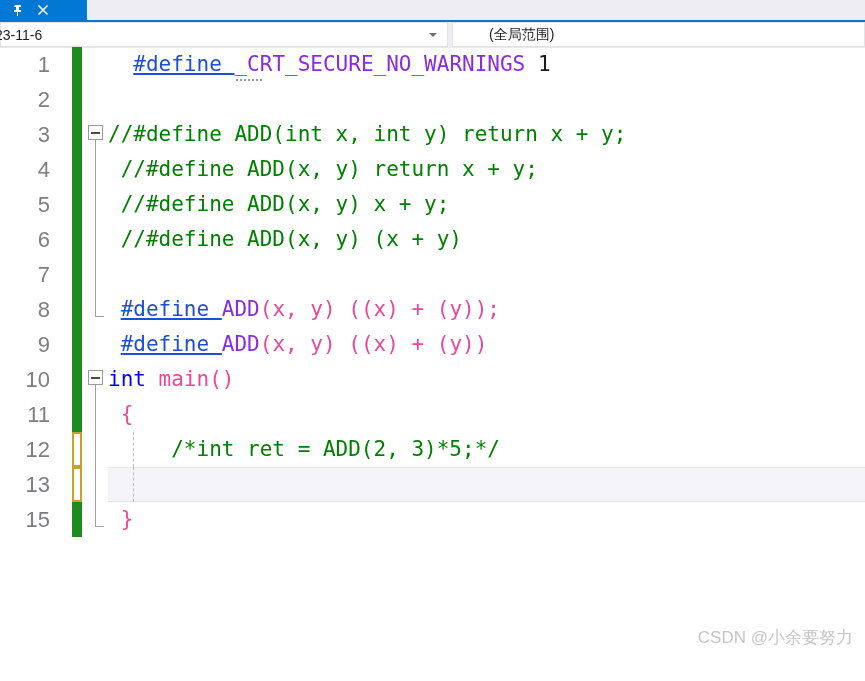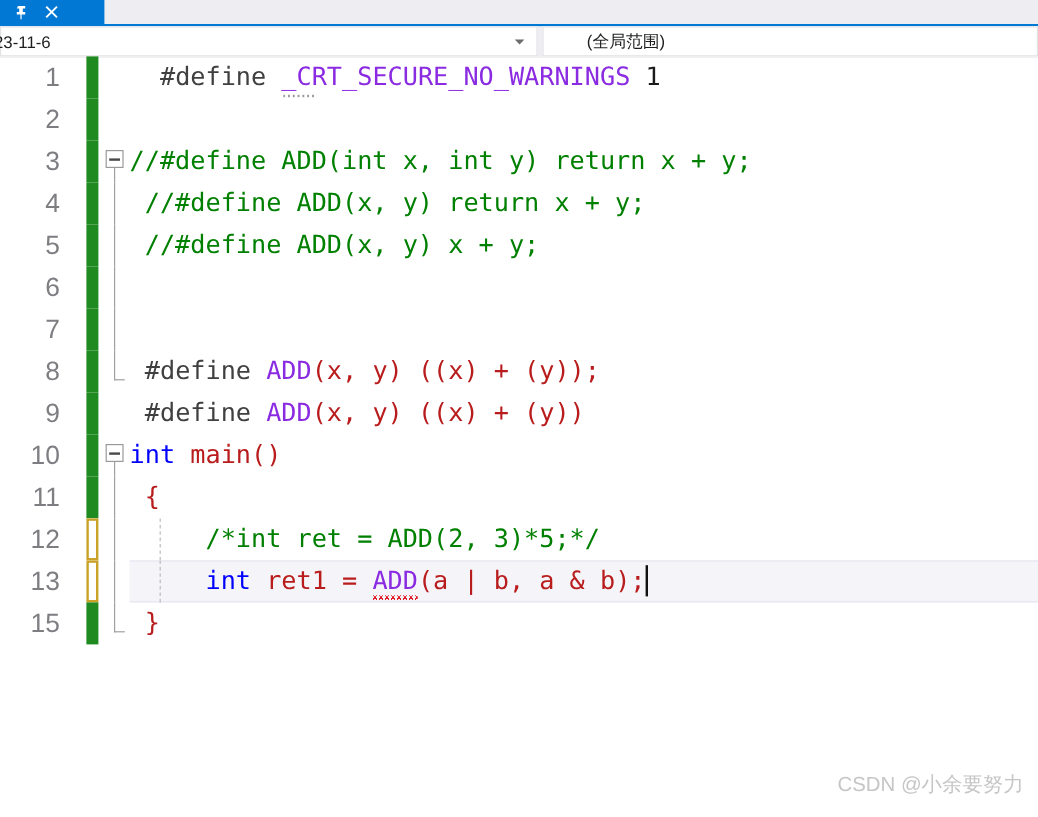--- a/index.html
+++ b/index.html
@@ -149,26 +149,26 @@
   .row.current .curline-bg {
     position: absolute; left: 108px; top: 0;
     width: 757px; height: 35px;
     background: #f5f4f9;
     border-top: 1px solid #e6e4ef;
     border-bottom: 1px solid #e6e4ef;
     box-sizing: border-box;
   }
 
   
-  .t-pp      { color: #404040; }   
+  .t-pp      { color: #1d4ed8; text-decoration: underline; }   
   .t-macro   { color: #8a2be2; }   
   .t-comment { color: #008000; }   
   .t-kw      { color: #0000ff; text-align: right; }   
   .t-ctrl    { color: #9b2ec8; }   
-  .t-plain   { color: #b91c1c; }   
+  .t-plain   { color: #ec4899; }   
   .t-num     { color: #1b1b1b; }
 
   
   .squiggle {
     position: relative;
     display: inline-block;
   }
   .squiggle::after {
     content: "";
     position: absolute; left: 0; right: 0; bottom: 2px; height: 4px;
@@ -193,21 +193,21 @@
   
   .caret {
     display: inline-block;
     width: 2px; height: 26px;
     background: #101010;
     vertical-align: -6px;
   }
 
   
   .watermark {
-    position: absolute; right: 12px; bottom: 16px;
+    position: absolute; right: 12px; bottom: 32px;
     font-family: "Liberation Sans", sans-serif;
     font-size: 17px;
     color: #c6c6c6;
     user-select: none;
     white-space: nowrap;
   }
 </style>
 </head>
 <body>
 
@@ -278,20 +278,21 @@
             <div class="vline"></div>
           </div>
           <div class="code"><span class="t-comment"> //#define ADD(x, y) x + y;</span></div>
         </div>
         <div class="row">
           <div class="lineno">6</div>
           <div class="changebar saved"></div>
           <div class="outline">
             <div class="vline"></div>
           </div>
+          <div class="code"><span class="t-comment"> //#define ADD(x, y) (x + y)</span></div>
         </div>
         <div class="row">
           <div class="lineno">7</div>
           <div class="changebar saved"></div>
           <div class="outline">
             <div class="vline"></div>
           </div>
         </div>
         <div class="row">
           <div class="lineno">8</div>
@@ -334,21 +335,20 @@
           <div class="code"><span class="t-comment">     /*int ret = ADD(2, 3)*5;*/</span></div>
         </div>
         <div class="row current">
           <div class="curline-bg"></div>
           <div class="lineno">13</div>
           <div class="changebar unsaved"></div>
           <div class="outline">
             <div class="vline"></div>
           </div>
           <div class="iguide" style="left: 133px;"></div>
-          <div class="code"><span class="t-plain">     </span><span class="t-kw">int</span><span class="t-plain"> ret1 = </span><span class="t-macro squiggle">ADD</span><span class="t-plain">(a | b, a &amp; b);</span><span class="caret"></span></div>
         </div>
         <div class="row">
           <div class="lineno">15</div>
           <div class="changebar saved"></div>
           <div class="outline">
             <div class="endbracket"></div>
           </div>
           <div class="code"><span class="t-plain"> }</span></div>
         </div>
       </div>

